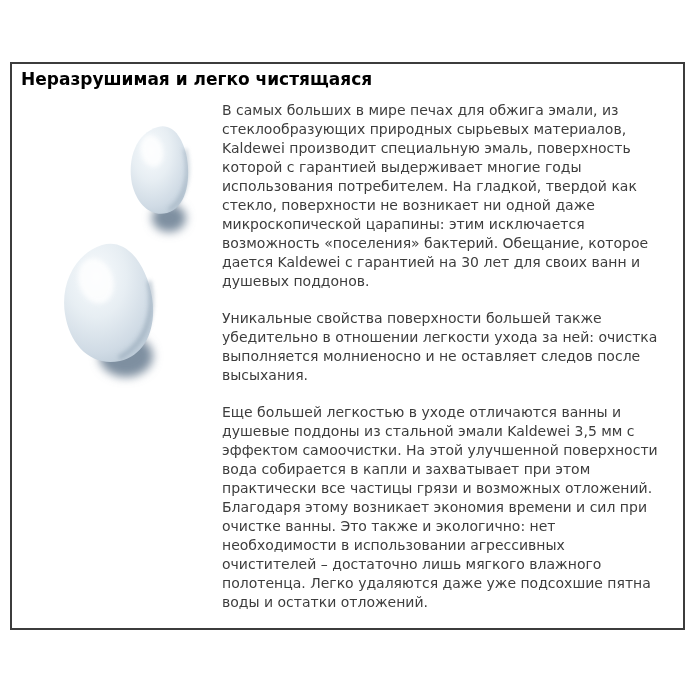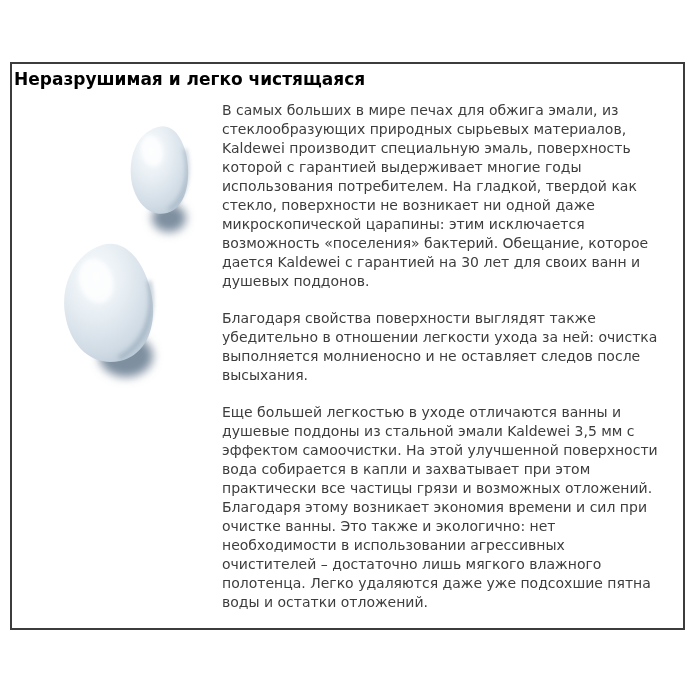--- a/index.html
+++ b/index.html
@@ -19,21 +19,21 @@
     left: 10px;
     top: 62px;
     width: 675px;
     height: 568px;
     box-sizing: border-box;
     border: 2px solid #3c3c3c;
     background: #ffffff;
   }
   .article-heading {
     margin: 0;
-    padding: 5px 6px 0 2px;
+    padding: 5px 6px 0 9px;
     font-size: 17px;
     line-height: 21px;
     font-weight: bold;
     color: #000000;
     font-family: "DejaVu Sans", sans-serif;
   }
   .columns {
     display: flex;
     margin-top: 11px;
     padding-left: 36px;
@@ -96,18 +96,18 @@
           <path d="M 54,144 C 28,152 12,182 17,213 C 22,245 44,266 72,260
                    C 97,254 109,228 104,196 C 99,166 80,136 54,144 Z" fill="url(#dropGrad)"></path>
           <path d="M 101,180 C 108,212 98,243 71,257" fill="none" stroke="#8fa2b3" stroke-width="4.5" opacity="0.6" filter="url(#blurSoft)"></path>
           <ellipse cx="48" cy="180" rx="17" ry="23" fill="#ffffff" opacity="0.8" filter="url(#blurSoft)" transform="rotate(-18 48 180)"></ellipse>
         </g>
       </svg>
     </div>
 
     <div class="text-col">
       <p>В самых больших в мире печах для обжига эмали, из стеклообразующих природных сырьевых материалов, Kaldewei производит специальную эмаль, поверхность которой с гарантией выдерживает многие годы использования потребителем. На гладкой, твердой как стекло, поверхности не возникает ни одной даже микроскопической царапины: этим исключается возможность «поселения» бактерий. Обещание, которое дается Kaldewei с гарантией на 30 лет для своих ванн и душевых поддонов.</p>
-      <p>Благодаря свойства поверхности выглядят также убедительно в отношении легкости ухода за ней: очистка выполняется молниеносно и не оставляет следов после высыхания.</p>
+      <p>Уникальные свойства поверхности большей также убедительно в отношении легкости ухода за ней: очистка выполняется молниеносно и не оставляет следов после высыхания.</p>
       <p>Еще большей легкостью в уходе отличаются ванны и душевые поддоны из стальной эмали Kaldewei 3,5 мм с эффектом самоочистки. На этой улучшенной поверхности вода собирается в капли и захватывает при этом практически все частицы грязи и возможных отложений. Благодаря этому возникает экономия времени и сил при очистке ванны. Это также и экологично: нет необходимости в использовании агрессивных очистителей – достаточно лишь мягкого влажного полотенца. Легко удаляются даже уже подсохшие пятна воды и остатки отложений.</p>
     </div>
 
   </div>
 </div>
 
 </body></html>

